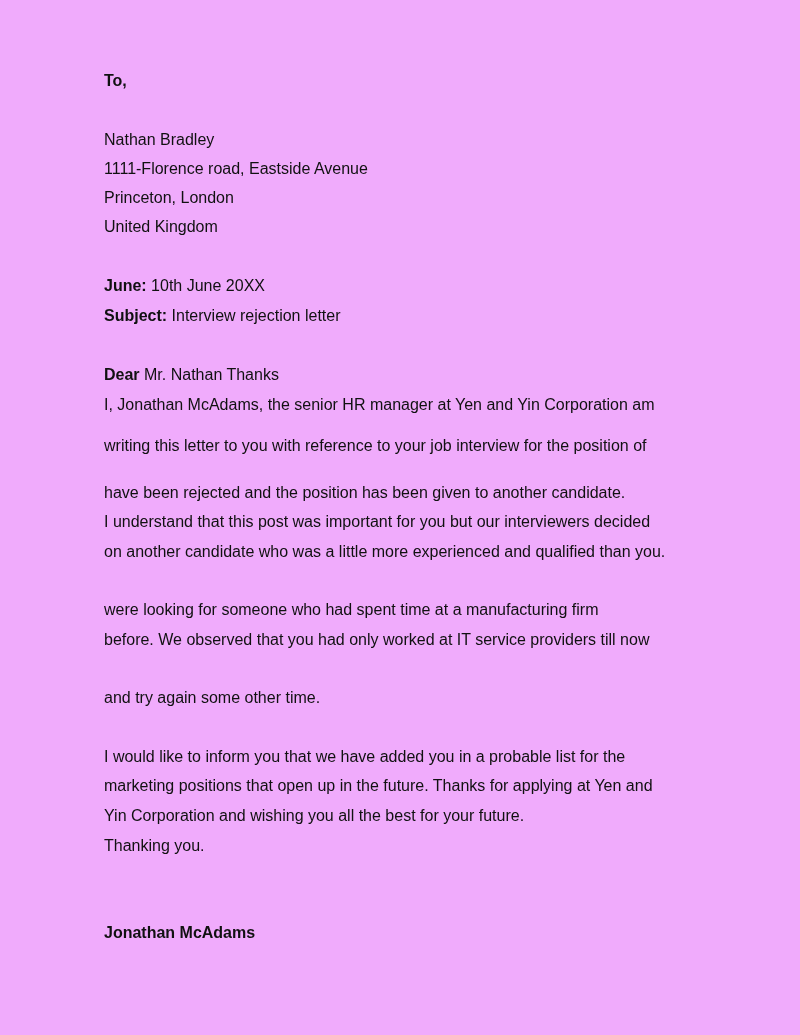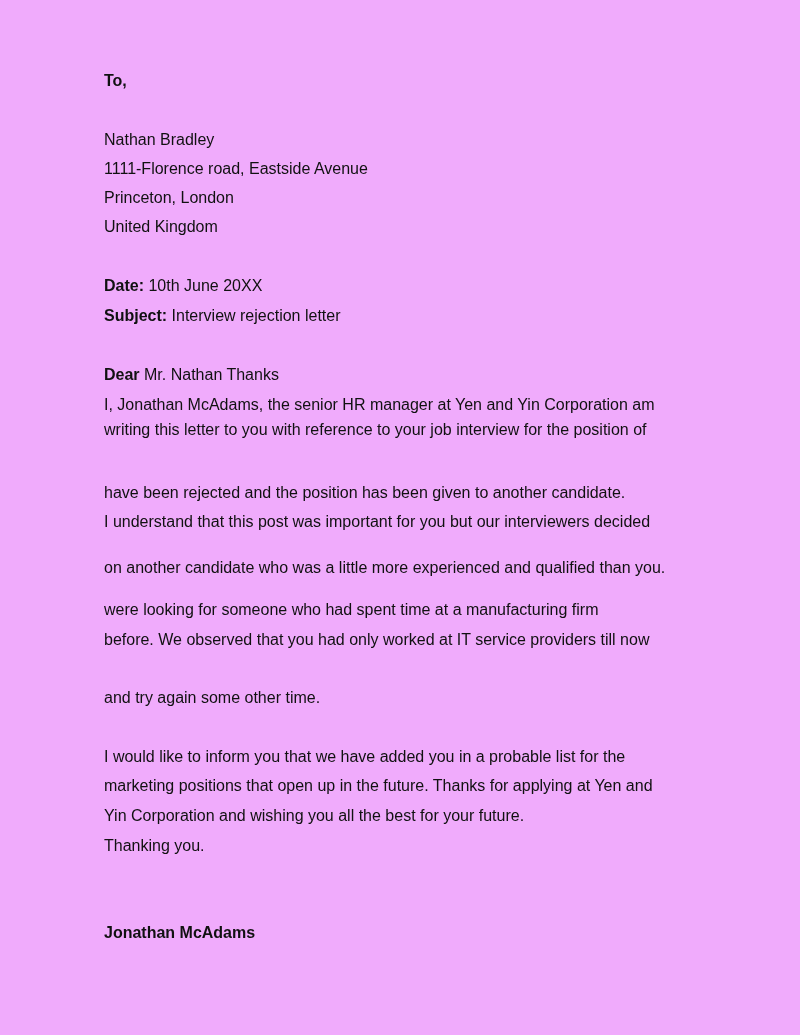--- a/index.html
+++ b/index.html
@@ -37,35 +37,35 @@
 <div class="page">
 
   <div class="line b" style="top:71px">To,</div>
 
   <div class="line" style="top:130px">Nathan Bradley</div>
   <div class="line" style="top:159px">1111-Florence road, Eastside Avenue</div>
   <div class="line" style="top:188px">Princeton, London</div>
   <div class="line" style="top:217px">United Kingdom</div>
 
   <div class="line" style="top:276px">
-    <span class="b">Date:</span><span> 10th June 20XX</span>
+    <span class="b">June:</span><span> 10th June 20XX</span>
   </div>
   <div class="line" style="top:306px">
     <span class="b">Subject:</span><span> Interview rejection letter</span>
   </div>
 
   <div class="line" style="top:365px">
     <span class="b">Dear</span><span> Mr. Nathan Thanks</span>
   </div>
 
   <div class="line" style="top:395px">I, Jonathan McAdams, the senior HR manager at Yen and Yin Corporation am</div>
-  <div class="line" style="top:420px">writing this letter to you with reference to your job interview for the position of</div>
+  <div class="line" style="top:436px">writing this letter to you with reference to your job interview for the position of</div>
   <div class="line" style="top:483px">have been rejected and the position has been given to another candidate.</div>
   <div class="line" style="top:512px">I understand that this post was important for you but our interviewers decided</div>
-  <div class="line" style="top:558px">on another candidate who was a little more experienced and qualified than you.</div>
+  <div class="line" style="top:542px">on another candidate who was a little more experienced and qualified than you.</div>
   <div class="line" style="top:600px">were looking for someone who had spent time at a manufacturing firm</div>
   <div class="line" style="top:630px">before.  We observed that you had only worked at IT service providers till now</div>
   <div class="line" style="top:747px">I would like to inform you that we have added you in a probable list for the</div>
 
   <div class="line" style="top:688px">and try again some other time.</div>
   <div class="line" style="top:806px">Yin Corporation and wishing you all the best for your future.</div>
   <div class="line" style="top:776px">marketing positions that open up in the future. Thanks for applying at Yen and</div>
 
   <div class="line" style="top:836px">Thanking you.</div>
 

